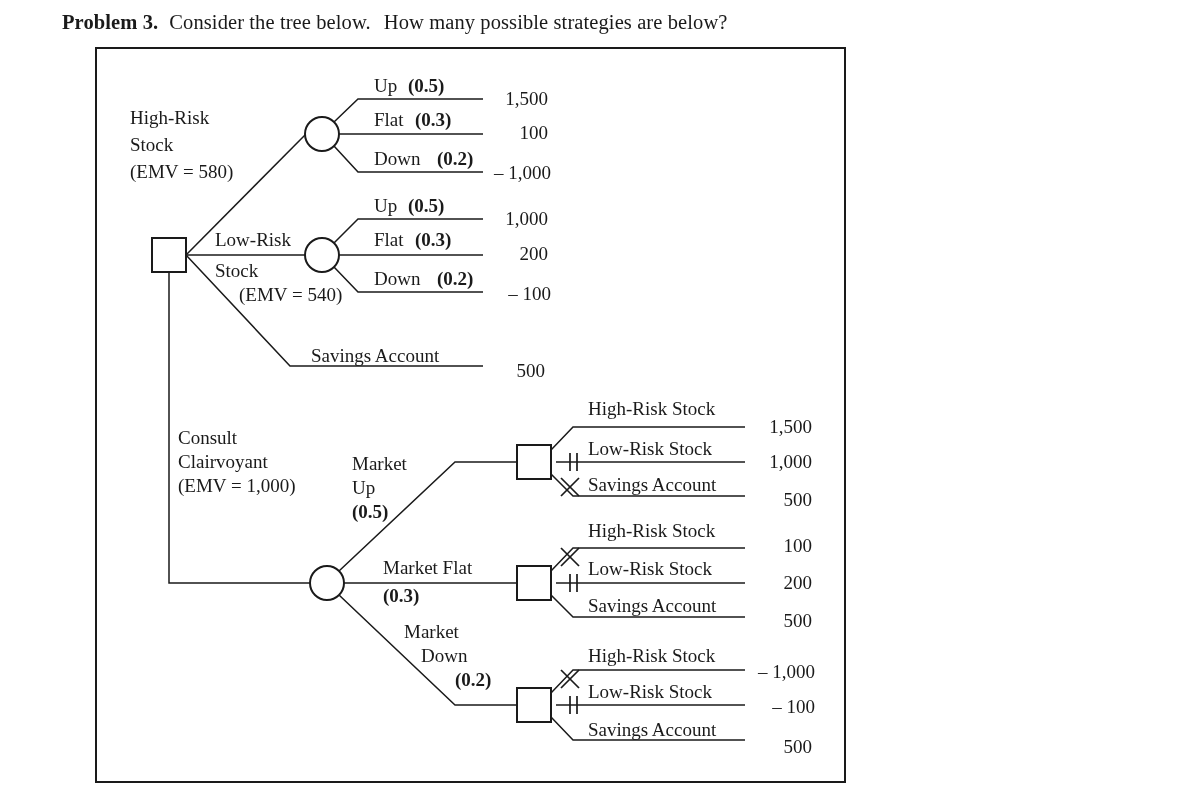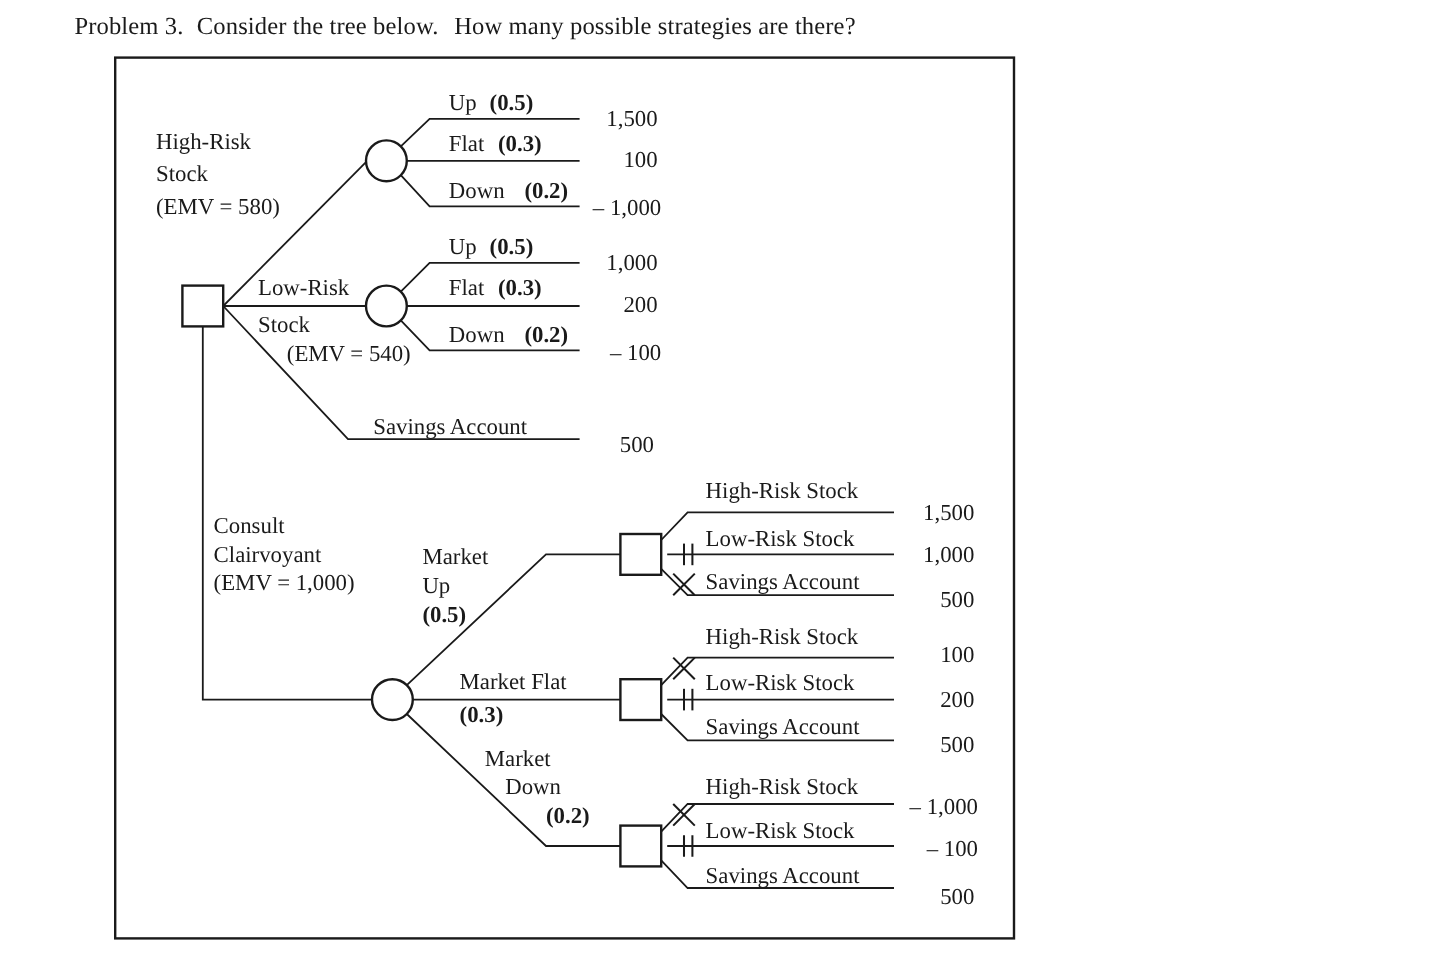--- a/index.html
+++ b/index.html
@@ -18,21 +18,21 @@
   #problem-title {
     position: absolute;
     left: 62px;
     top: 8px;
     font-size: 20.5px;
     line-height: 28px;
     white-space: nowrap;
     letter-spacing: 0.1px;
   }
   #problem-title .ptag {
-    font-weight: normal;
+    font-weight: bold;
     margin-top: 47px;
   }
   #problem-title .psp1 { display: inline-block; width: 11px; }
   #problem-title .psp2 { display: inline-block; width: 13px; }
   #tree-figure {
     position: absolute;
     left: 0;
     top: 0;
   }
   svg text {
@@ -67,21 +67,21 @@
   }
   .frame {
     stroke: #1a1a1a;
     stroke-width: 2;
     fill: none;
   }
 </style>
 </head>
 <body>
 
-<div id="problem-title"><span class="ptag">Problem 3.</span><span class="psp1"></span><span>Consider the tree below.</span><span class="psp2"></span><span>How many possible strategies are there?</span></div>
+<div id="problem-title"><span class="ptag">Problem 3.</span><span class="psp1"></span><span>Consider the tree below.</span><span class="psp2"></span><span>How many possible strategies are below?</span></div>
 
 <svg id="tree-figure" width="1202" height="798" viewBox="0 0 1202 798">
 
   <rect class="frame" x="96" y="48" width="749" height="734"></rect>
 
   <path class="edge" d="M169,272 L169,583 L310,583"></path>
 
   <path class="edge" d="M186,255 L306,134"></path>
 
   <path class="edge" d="M186,255 L305,255"></path>

